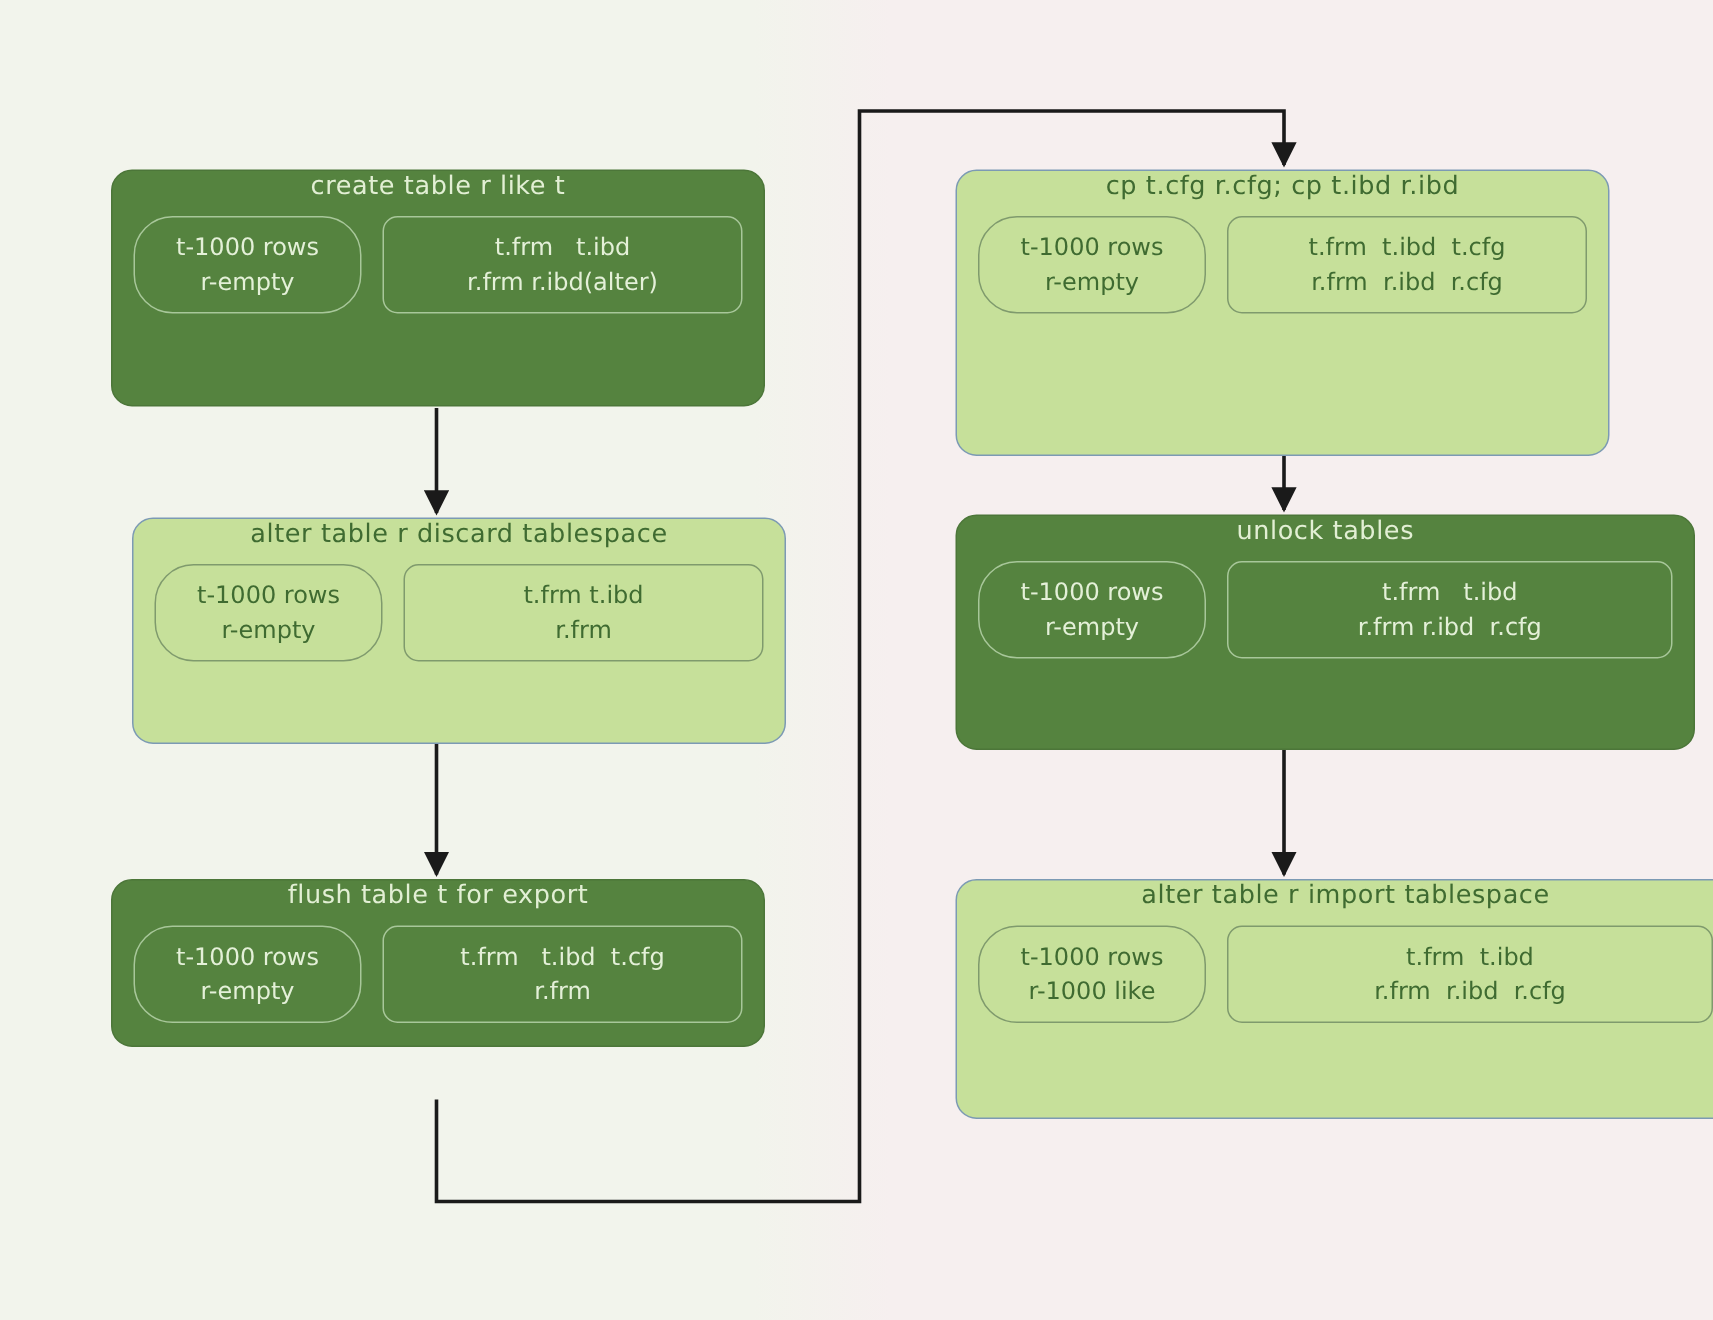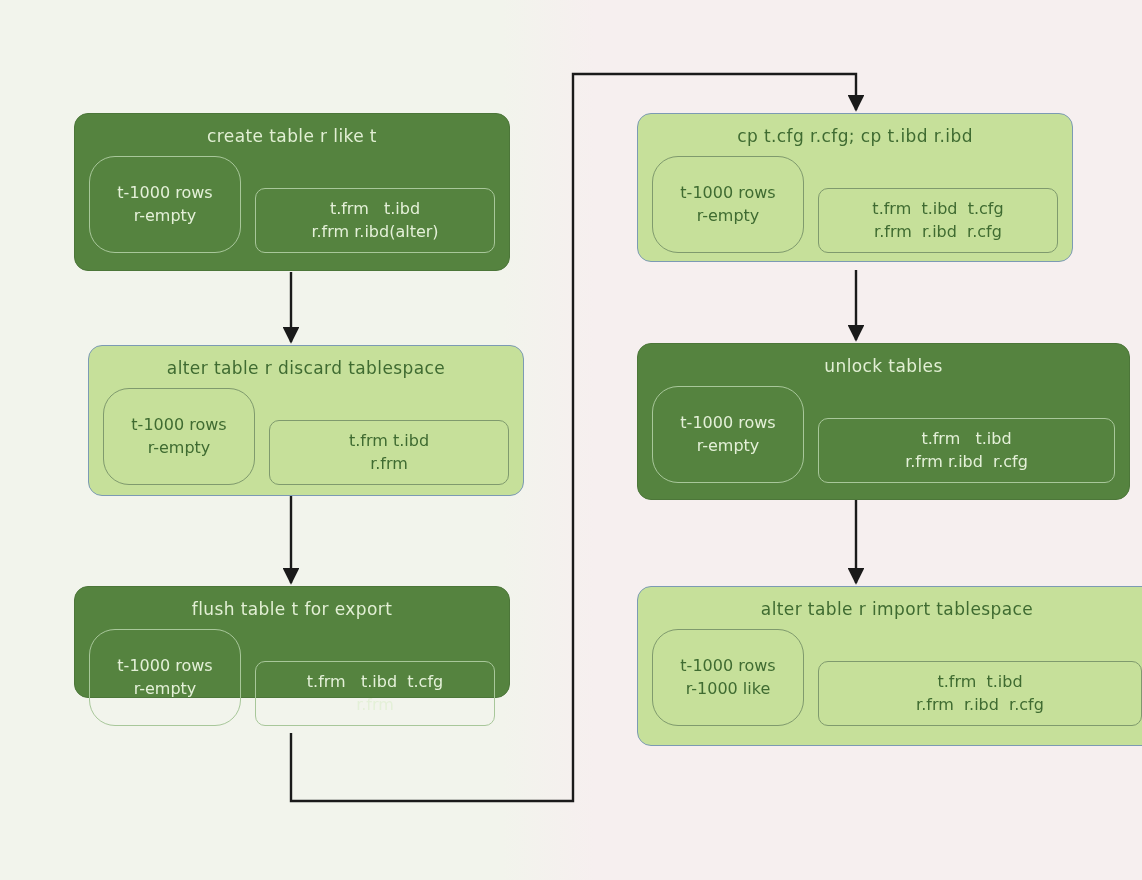--- a/index.html
+++ b/index.html
@@ -10,29 +10,29 @@
   }
   #canvas{position:absolute;inset:0;}
   svg.edges{position:absolute;left:0;top:0;width:1142px;height:880px;pointer-events:none;}
 
   .node{position:absolute;border-radius:14px;box-sizing:border-box;
         display:flex;flex-direction:column;align-items:center;}
   .node.dark{background:#55833f;border:1px solid #4c7639;}
   .node.light{background:#c6e09a;border:1px solid #7c9ab4;}
 
   .node-title{font-size:17px;letter-spacing:.4px;white-space:nowrap;
-              margin-top:12px;margin-bottom:10px;}
+              margin-bottom:10px;}
   .node.dark .node-title{color:#e2efd4;}
   .node.light .node-title{color:#3f6b31;}
 
   .slots{display:flex;gap:14px;width:100%;box-sizing:border-box;padding:0 14px 14px 14px;}
   .slot{border-radius:10px;box-sizing:border-box;display:flex;flex-direction:column;
         align-items:center;justify-content:center;padding:9px 6px;min-height:60px;}
   .slot.a{flex:0 0 152px;border-radius:26px;}
-  .slot.b{flex:1 1 auto;margin-top:32px;}
+  .slot.b{flex:1 1 auto;}
   .node.dark .slot{border:1px solid #a8c79a;}
   .node.light .slot{border:1px solid #7f9a6d;}
   .slot .line{font-size:16px;line-height:1.42;white-space:pre;text-align:center;}
   .node.dark .slot .line{color:#e4f0d8;}
   .node.light .slot .line{color:#3f6b31;}
 </style>
 </head>
 <body>
 
 <div id="canvas">
@@ -90,21 +90,21 @@
         <div class="line">t-1000 rows</div>
         <div class="line">r-empty</div>
       </div>
       <div class="slot b">
         <div class="line">t.frm   t.ibd  t.cfg</div>
         <div class="line">r.frm</div>
       </div>
     </div>
   </div>
 
-  <div class="node light" style="left:637px;top:113px;width:436px;height:149px;">
+  <div class="node light" style="left:637px;top:113px;width:436px;height:191px;">
     <div class="node-title">cp t.cfg r.cfg; cp t.ibd r.ibd</div>
     <div class="slots">
       <div class="slot a">
         <div class="line">t-1000 rows</div>
         <div class="line">r-empty</div>
       </div>
       <div class="slot b">
         <div class="line">t.frm  t.ibd  t.cfg</div>
         <div class="line">r.frm  r.ibd  r.cfg</div>
       </div>

